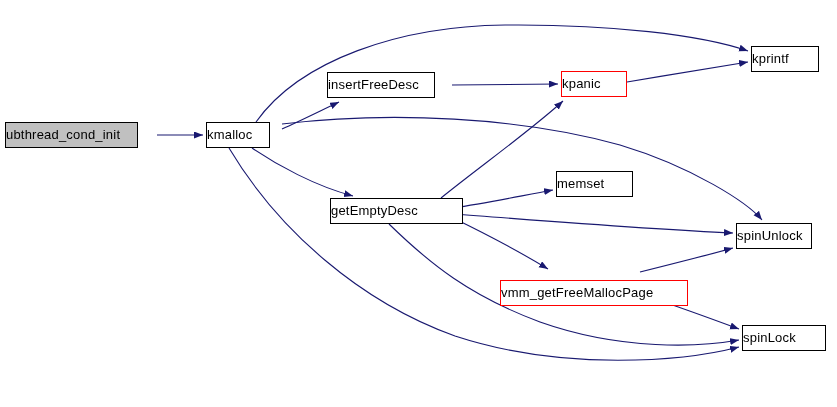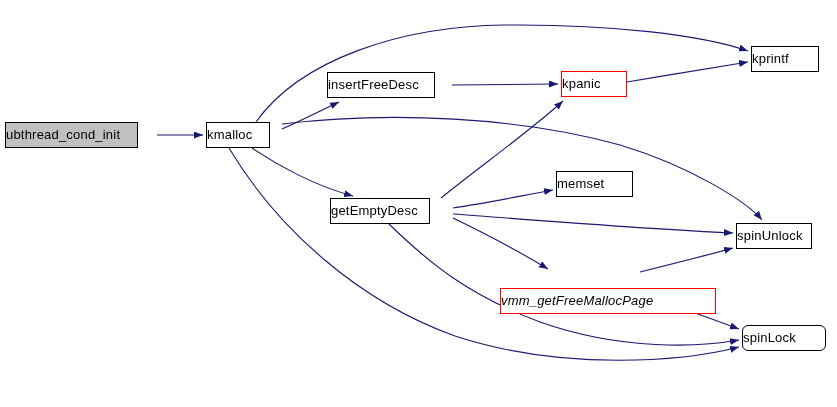--- a/index.html
+++ b/index.html
@@ -52,25 +52,25 @@
   }
   .node.highlight {
     border-color: var(--highlight-border);
   }
   
   #n-ubthread { left: 5px;   top: 122px; width: 133px; }
   #n-kmalloc  { left: 206px; top: 122px; width: 64px;  }
   #n-insert   { left: 327px; top: 72px;  width: 108px; }
   #n-kpanic   { left: 561px; top: 71px;  width: 66px;  }
   #n-kprintf  { left: 751px; top: 46px;  width: 68px;  }
-  #n-getempty { left: 330px; top: 198px; width: 100px; }
+  #n-getempty { left: 330px; top: 198px; width: 133px; }
   #n-memset   { left: 556px; top: 171px; width: 77px;  }
   #n-spinun   { left: 736px; top: 223px; width: 76px;  }
-  #n-vmm      { left: 500px; top: 288px; width: 216px; font-style: italic; }
-  #n-spinlk   { left: 742px; top: 325px; width: 84px; border-radius: 6px;  }
+  #n-vmm      { left: 500px; top: 280px; width: 188px; }
+  #n-spinlk   { left: 742px; top: 325px; width: 84px;  }
 </style>
 </head>
 <body>
 
 <div class="canvas">
 
   <svg class="edges" viewBox="0 0 837 407" xmlns="http://www.w3.org/2000/svg">
     <defs>
       <marker id="arrow" markerUnits="userSpaceOnUse" markerWidth="10" markerHeight="8" refX="9" refY="3.5" orient="auto">
         <polygon points="0,0 9,3.5 0,7" fill="#191970"></polygon>

